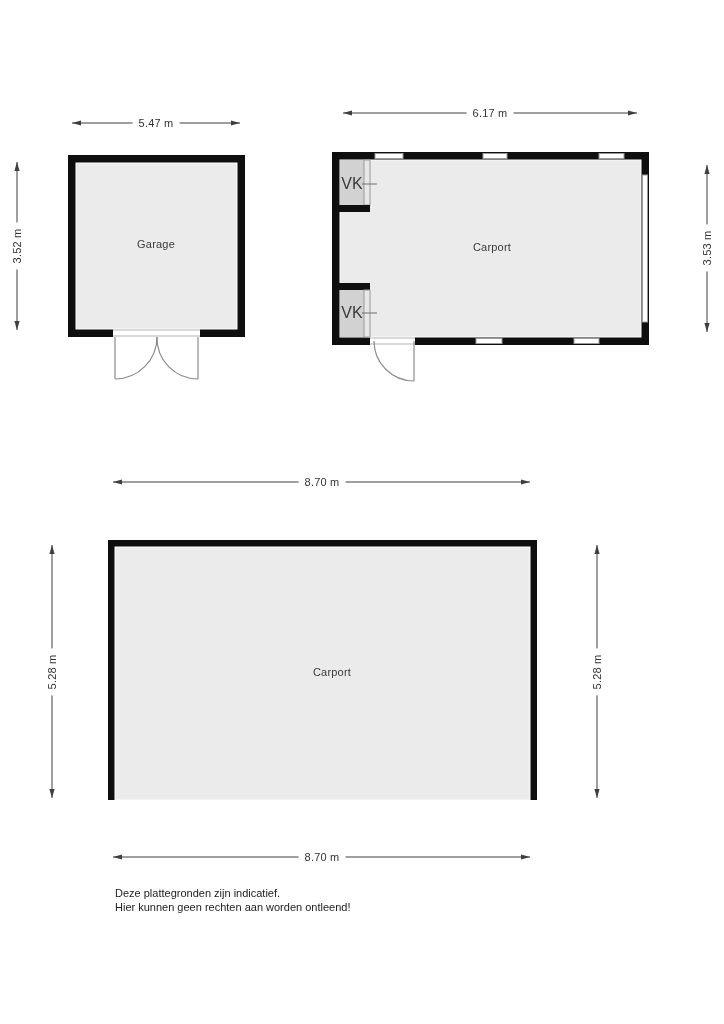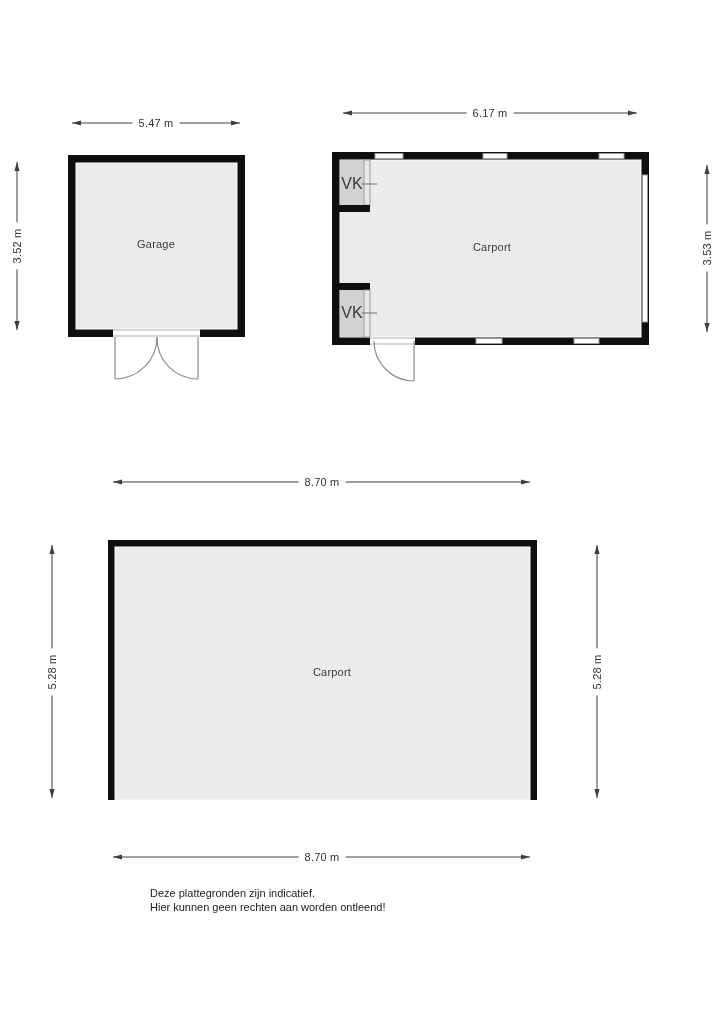--- a/index.html
+++ b/index.html
@@ -28,21 +28,21 @@
     font-size:11px;
     color:var(--text,#3a3a3a);
     white-space:nowrap;
     letter-spacing:.2px;
   }
   .dim-lbl{background:#fff;padding:0 6px;color:#333;}
   .rot{transform:translate(-50%,-50%) rotate(-90deg);}
   .vk-lbl{font-size:16px;}
   .disclaimer{
     position:absolute;left:115px;top:886px;
-    font-size:11px;line-height:14px;color:#222;margin-left:35px;
+    font-size:11px;line-height:14px;color:#222;
   }
 </style>
 </head>
 <body>
 
 <div class="canvas">
 
   <svg width="724" height="1024" viewBox="0 0 724 1024">
     <defs>
       <marker id="arrow" markerWidth="11" markerHeight="7" refX="9.5" refY="3" orient="auto-start-reverse" markerUnits="userSpaceOnUse">

